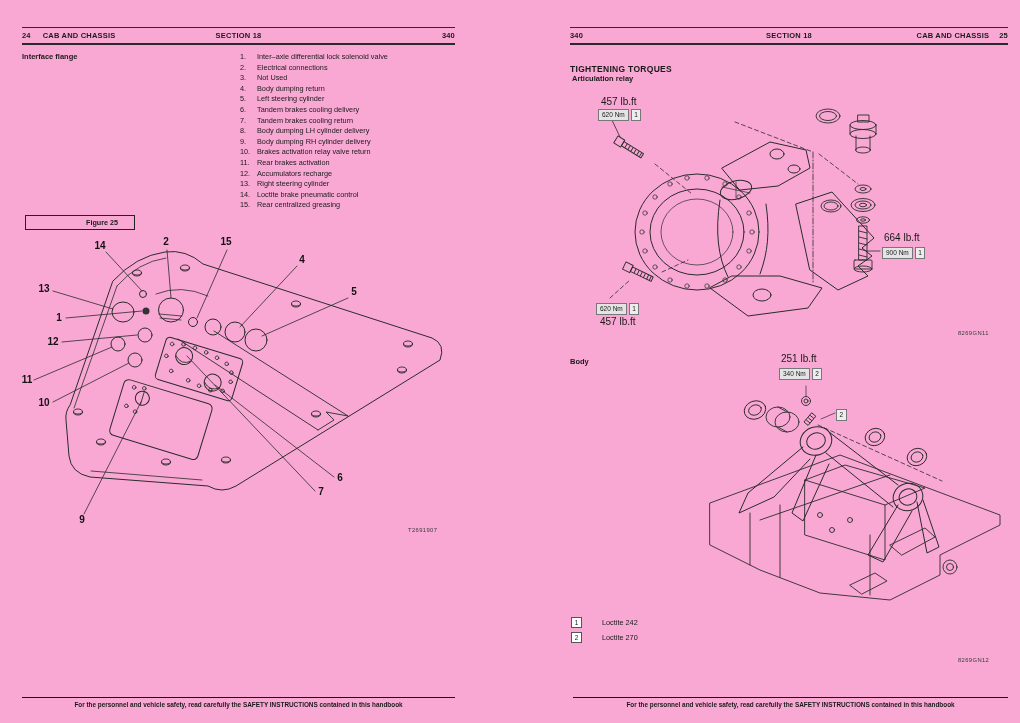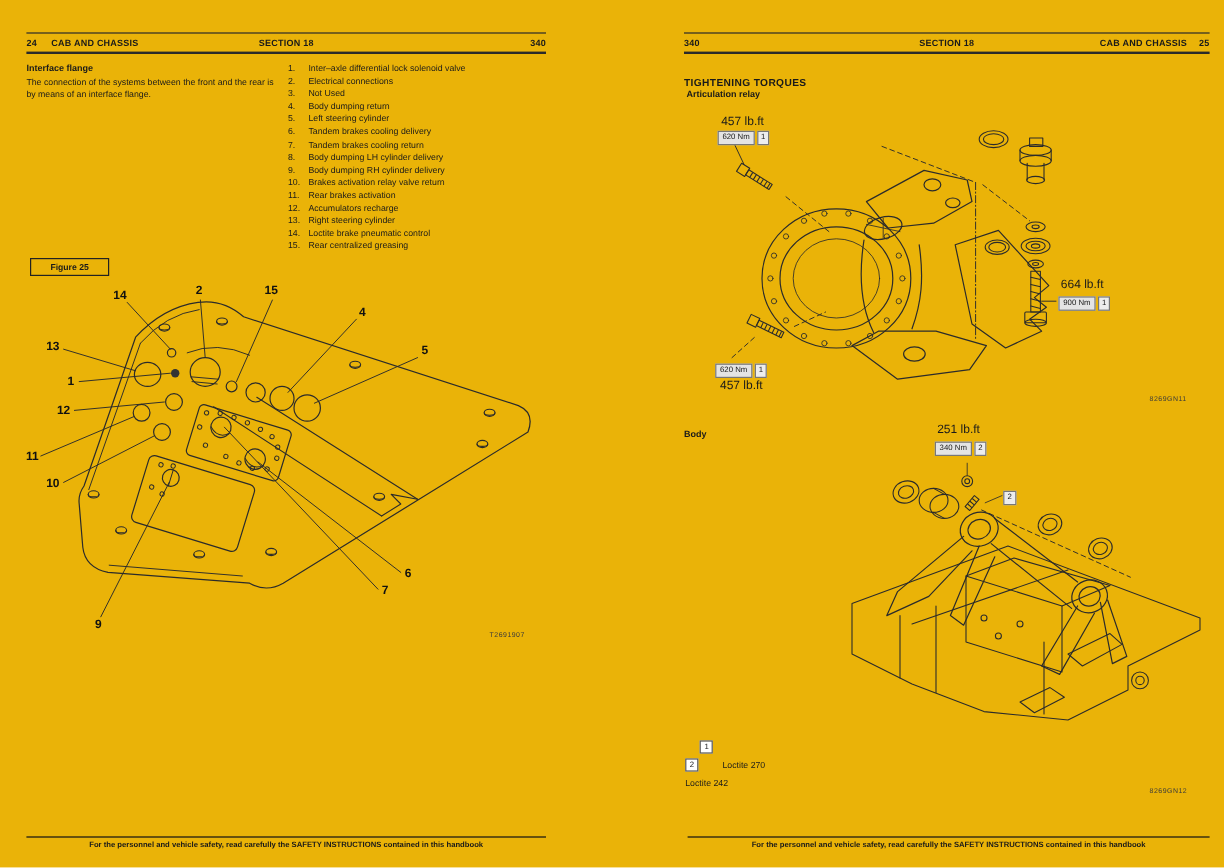--- a/index.html
+++ b/index.html
@@ -1,32 +1,32 @@
 <!DOCTYPE html>
 <html><head>
 <meta charset="utf-8">
 <style>
   html,body{margin:0;padding:0;background:#fff;}
   body{font-family:"Liberation Sans",sans-serif;color:#1a1a1a;}
-  .sheet{position:relative;width:1020px;height:723px;background:#eab308;overflow:hidden;}
+  .sheet{position:relative;width:1020px;height:723px;background:#f9a8d4;overflow:hidden;}
   .abs{position:absolute;}
   .hdr{display:grid;grid-template-columns:1fr auto 1fr;align-items:center;
        border-top:1px solid #2a2a2a;border-bottom:2px solid #2a2a2a;height:15px;
        font-weight:bold;font-size:7.5px;letter-spacing:.2px;}
   .hdr .l{display:flex;gap:12px;align-items:center;}
   .hdr .c{text-align:center;}
   .hdr .r{display:flex;gap:10px;justify-content:flex-end;align-items:center;}
   .h1{font-weight:bold;font-size:8.5px;letter-spacing:.3px;}
   .h2{font-weight:bold;font-size:7.5px;}
   .para{font-size:7.3px;line-height:10px;width:214px;}
   .list{font-size:7.3px;line-height:10.6px;}
   .list .row{display:flex;}
   .list .n{width:17px;flex:none;}
   .figlabel{width:64px;height:13px;border:1.5px solid #222;display:flex;align-items:center;
-            justify-content:center;font-size:7.2px;font-weight:bold;}
+            justify-content:center;font-size:7.2px;font-weight:bold;padding-left:44px;}
   .torq{font-size:10px;}
   .boxes{display:flex;gap:2px;align-items:center;}
   .nmbox{background:#e4e4e4;border:1px solid #777;font-size:6.5px;line-height:8px;padding:1px 3px;}
   .refbox{background:#ededed;border:1px solid #777;font-size:6.5px;line-height:8px;padding:1px 2.5px;}
   .legend-row{display:flex;align-items:center;gap:20px;}
   .lgbox{width:9px;height:9px;border:1px solid #555;font-size:6.5px;display:flex;
          align-items:center;justify-content:center;background:#fff;}
   .lgtext{font-size:7.3px;}
   .figcode{font-size:5.8px;color:#3a3a3a;letter-spacing:.4px;}
   .footer{border-top:1.2px solid #111;text-align:center;font-size:6.4px;font-weight:bold;padding-top:2.5px;}
@@ -43,21 +43,20 @@
       <span>24</span>
       <span>CAB AND CHASSIS</span>
     </span>
     <span class="c">SECTION 18</span>
     <span class="r">
       <span>340</span>
     </span>
   </div>
 
   <div class="abs h2" style="left:22px;top:52px;">Interface flange</div>
-  <div class="abs para" style="left:22px;top:64px;">The connection of the systems between the front and the rear is by means of an interface flange.</div>
 
   <div class="abs list" style="left:240px;top:52px;">
     <div class="row">
         <span class="n">1.</span>
         <span>Inter–axle differential lock solenoid valve</span>
       </div>
     <div class="row">
         <span class="n">2.</span>
         <span>Electrical connections</span>
       </div>
@@ -435,21 +434,21 @@
         <circle cx="310" cy="182" r="7"></circle>
           <circle cx="310" cy="182" r="3.5"></circle>
         <circle cx="180" cy="130" r="2.5"></circle>
           <circle cx="192" cy="145" r="2.5"></circle>
           <circle cx="210" cy="135" r="2.5"></circle>
         <path d="M210,200 L235,188 L247,196 L222,209 Z"></path>
       </g>
     </g>
   </svg>
 
-  <div class="abs legend-row" style="left:571px;top:617px;flex-direction:column;">
+  <div class="abs legend-row" style="left:571px;top:617px;">
     <span class="lgbox">1</span>
     <span class="lgtext">Loctite 242</span>
   </div>
   <div class="abs legend-row" style="left:571px;top:632px;">
     <span class="lgbox">2</span>
     <span class="lgtext">Loctite 270</span>
   </div>
 
   <div class="abs figcode" style="left:958px;top:657px;">8269GN12</div>
 

